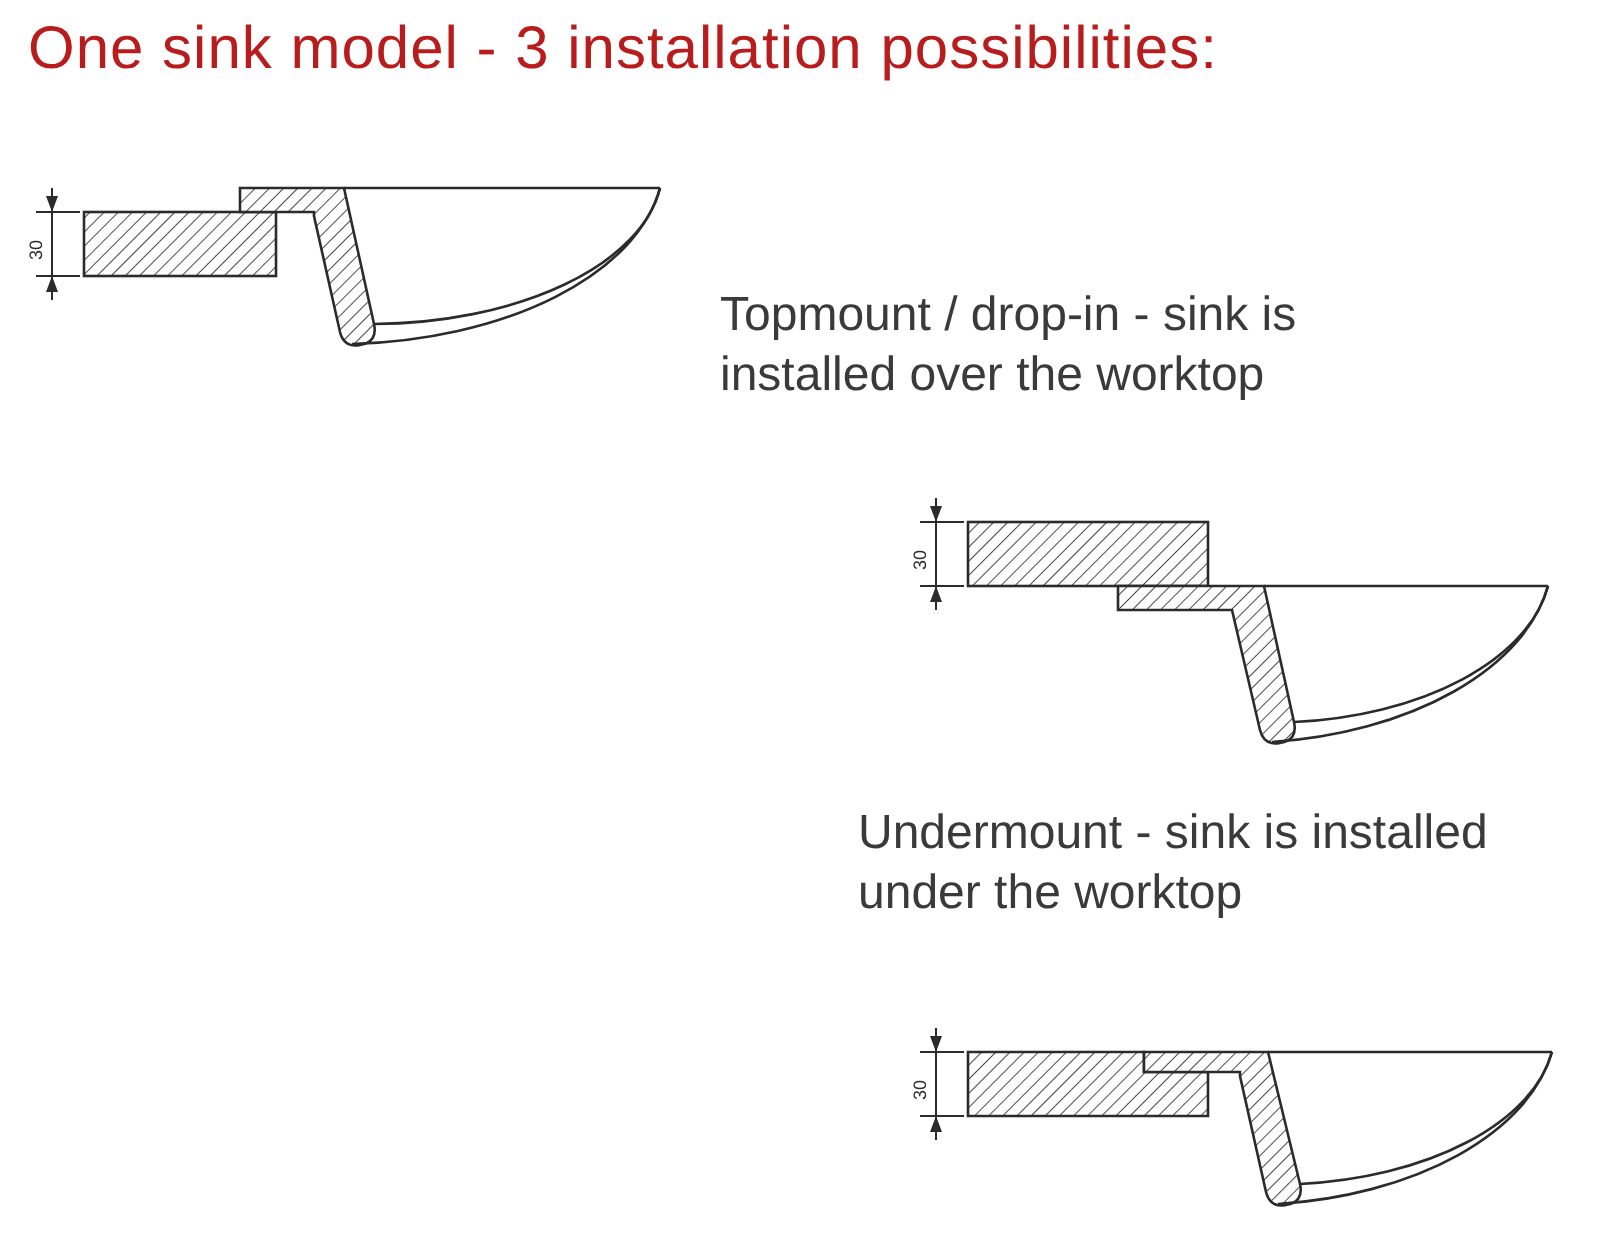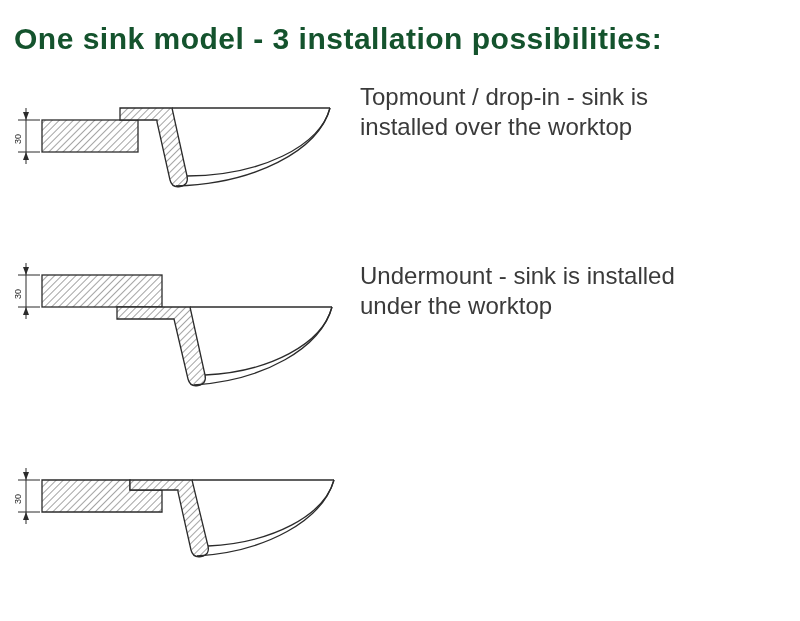--- a/index.html
+++ b/index.html
@@ -4,30 +4,30 @@
 <style>
   html,body{margin:0;padding:0;background:#ffffff;}
   body{
     width:800px;
     font-family:"Liberation Sans", sans-serif;
     color:#303030;
   }
   .page{padding:8px 6px 12px 12px;}
   .title{
     font-size:30px;
-    font-weight:700;
-    color:#14532d;
-    margin:14px 0 26px 2px;
+    font-weight:400;
+    color:#b91c1c;
+    margin:0 0 26px 2px;
     letter-spacing:0.5px;
   }
   .row{
     display:flex;
-    align-items:flex-start;
+    align-items:flex-end;
   }
-  .row + .row{margin-top:44px;}
+  .row + .row{margin-top:44px;flex-direction:column;}
   .drawing{
     flex:0 0 auto;
     width:340px;
   }
   .label{
     margin-left:8px;
     max-width:365px;
     font-size:24px;
     line-height:1.25;
     color:#3a3a3a;

